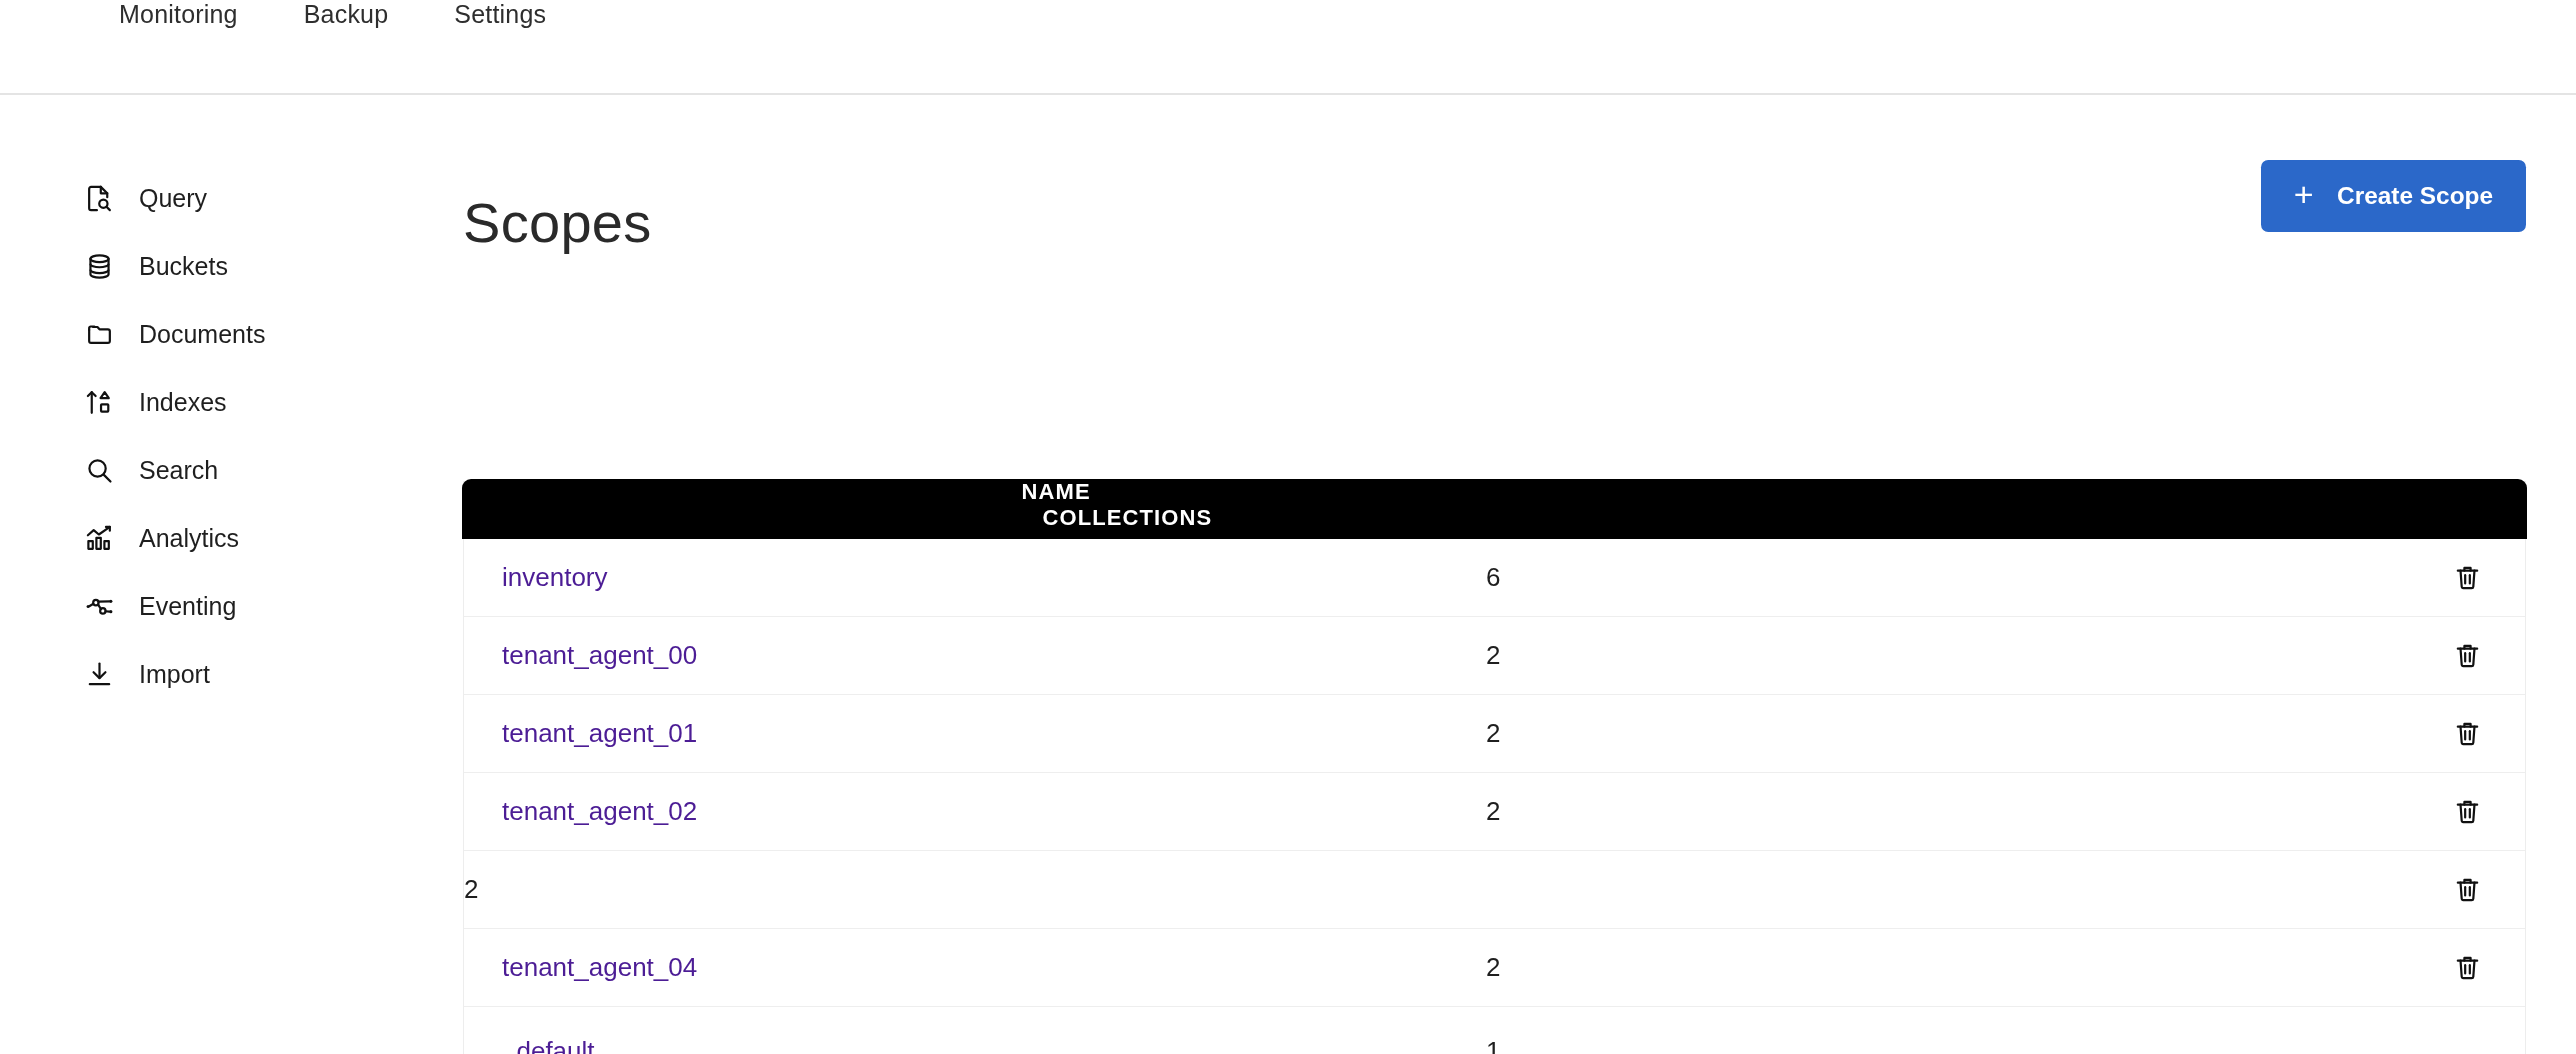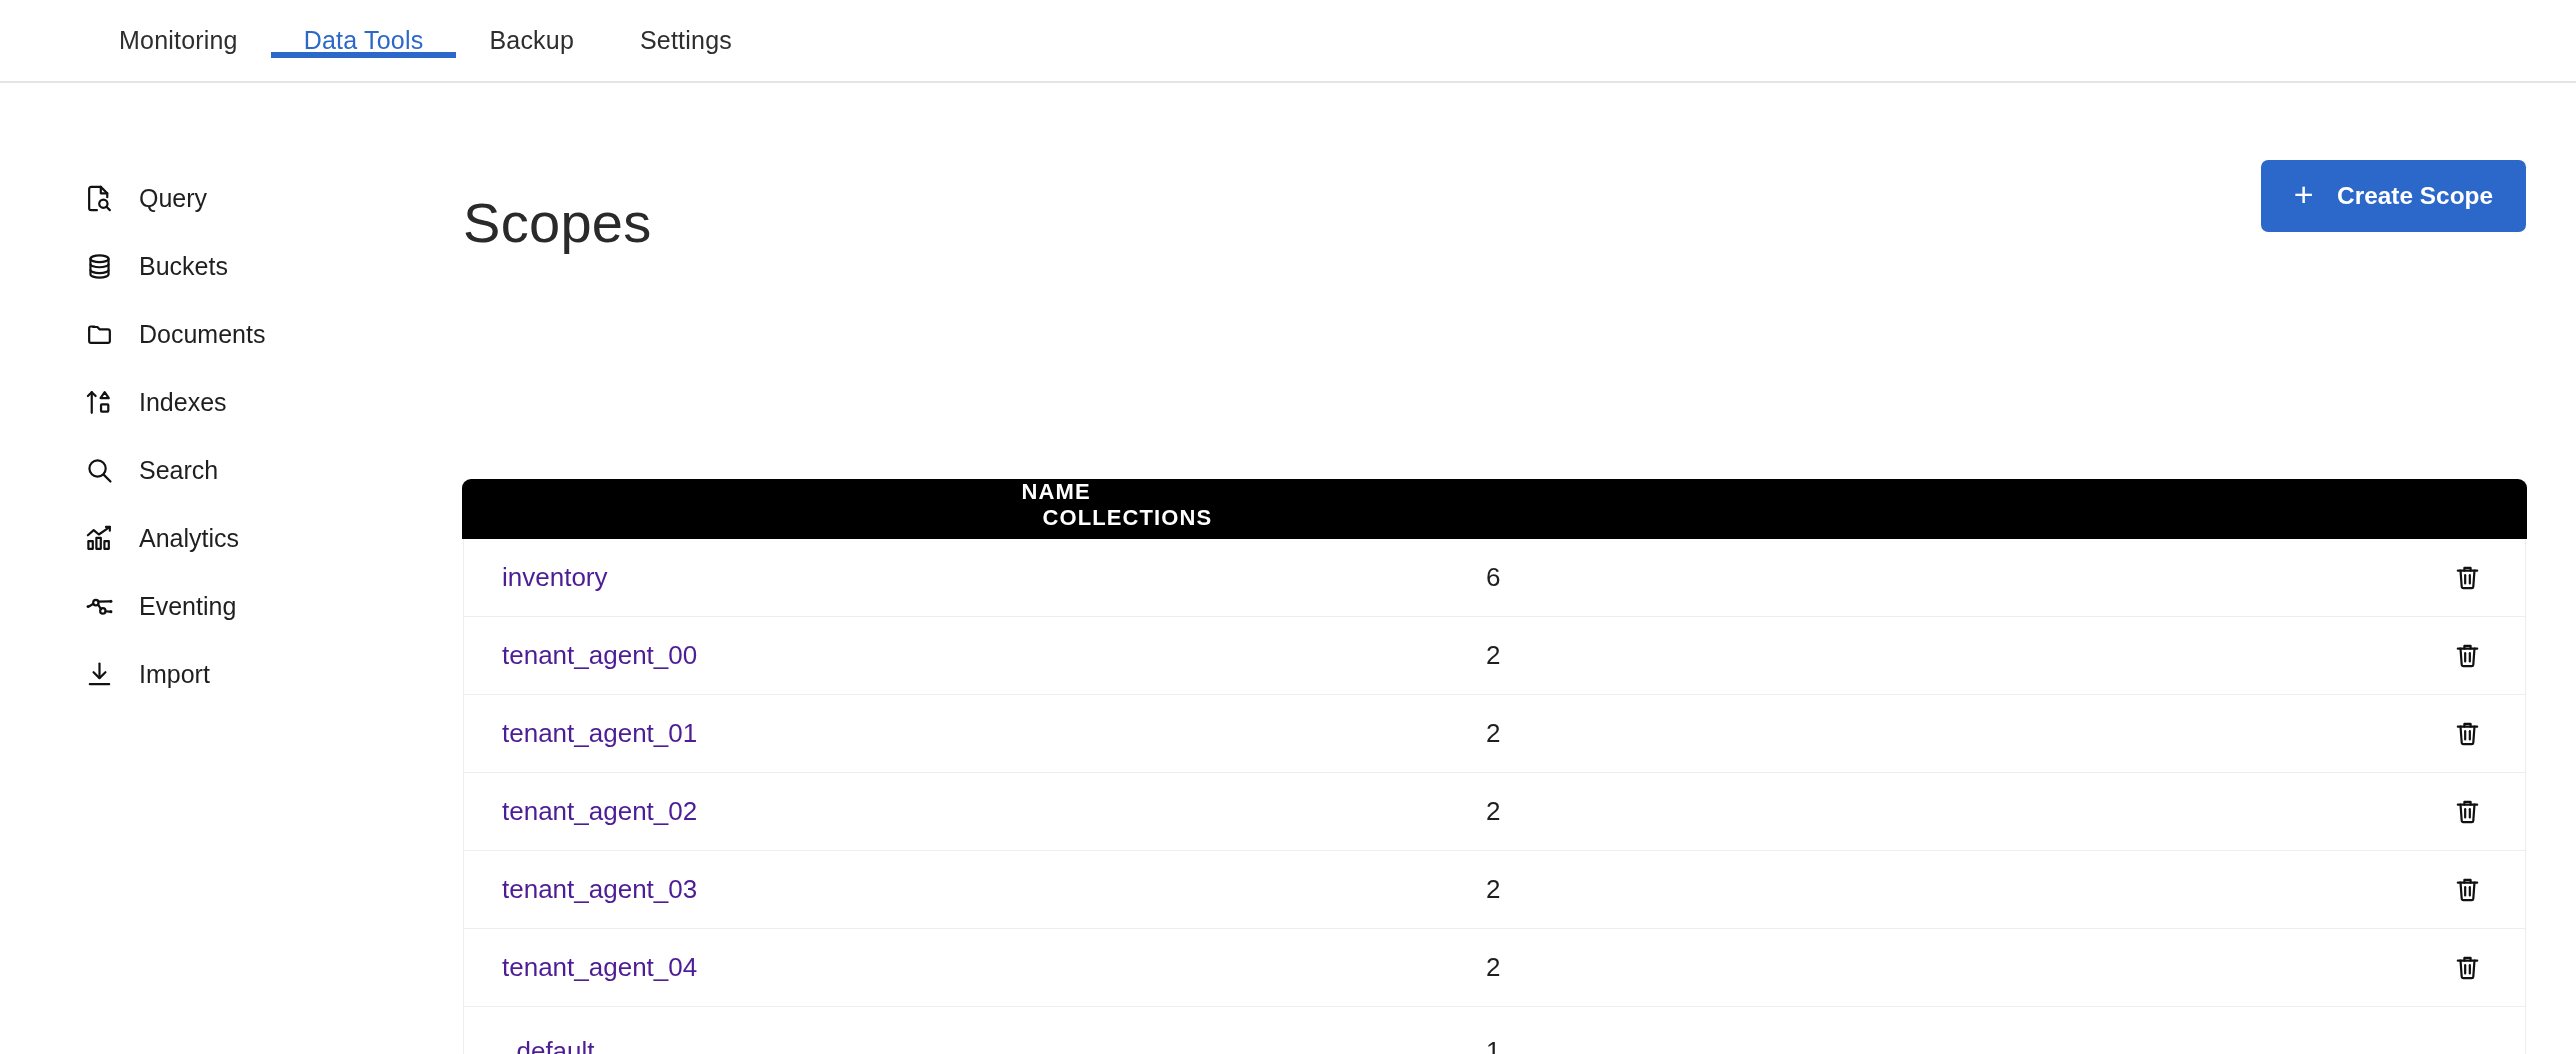--- a/index.html
+++ b/index.html
@@ -14,26 +14,26 @@
     color: #212121;
     overflow: hidden;
     position: relative;
   }
 
   
   .topbar {
     position: absolute;
     top: 0; left: 0;
     width: 2576px;
-    height: 83px;
+    height: 95px;
     background: #ffffff;
     border-bottom: 2.7px solid #e4e4e4;
     box-sizing: border-box;
     display: flex;
-    align-items: center;
+    align-items: flex-start;
     padding-left: 86px;
   }
   .tab {
     position: relative;
     display: flex;
     align-items: center;
     padding: 0 33px;
     font-size: 25px;
     color: #2e2e2e;
     letter-spacing: 0.2px;
@@ -240,23 +240,20 @@
     cursor: pointer;
   }
   .del-btn svg { width: 31px; height: 31px; display: block; }
 </style>
 </head>
 <body>
 
 <div class="topbar">
   <div class="tab">
     <span>Monitoring</span>
-  </div>
-  <div class="tab active">
-    <span>Data Tools</span>
   </div>
   <div class="tab">
     <span>Backup</span>
   </div>
   <div class="tab">
     <span>Settings</span>
   </div>
 </div>
 
 <nav class="sidebar">
@@ -454,23 +451,20 @@
               <path d="M6.6 6.7l0.9 12.3a1.3 1.3 0 0 0 1.3 1.2h6.4a1.3 1.3 0 0 0 1.3-1.2l0.9-12.3"></path>
               <path d="M10.2 10.2v6.4"></path>
                 <path d="M13.8 10.2v6.4"></path>
             </svg>
           </span>
         </button>
       </div>
     </div>
 
     <div class="trow">
-      <div class="col-name cell-name">
-        <a>tenant_agent_03</a>
-      </div>
       <div class="col-coll cell-coll">2</div>
       <div class="col-action">
         <button class="del-btn">
           <span>
             <svg viewBox="0 0 24 24" fill="none" stroke="#111" stroke-width="1.7" stroke-linecap="round" stroke-linejoin="round">
               <path d="M4.5 6.7h15"></path>
                 <path d="M9.6 6.7V4.6h4.8v2.1"></path>
               <path d="M6.6 6.7l0.9 12.3a1.3 1.3 0 0 0 1.3 1.2h6.4a1.3 1.3 0 0 0 1.3-1.2l0.9-12.3"></path>
               <path d="M10.2 10.2v6.4"></path>
                 <path d="M13.8 10.2v6.4"></path>

